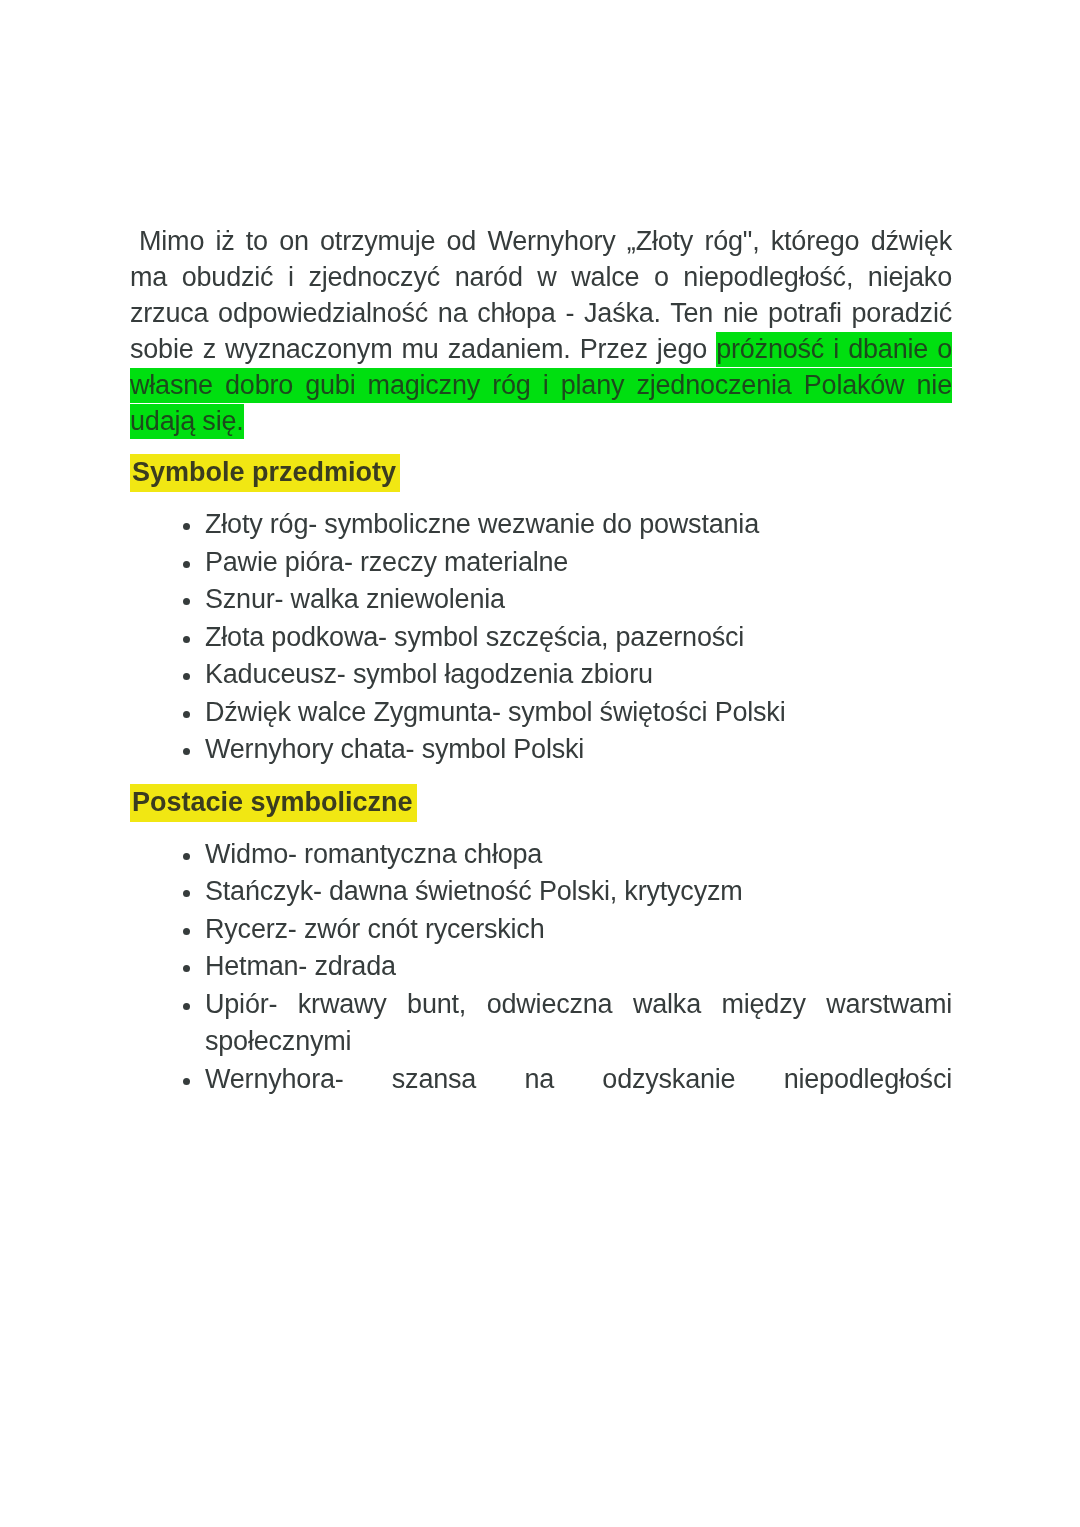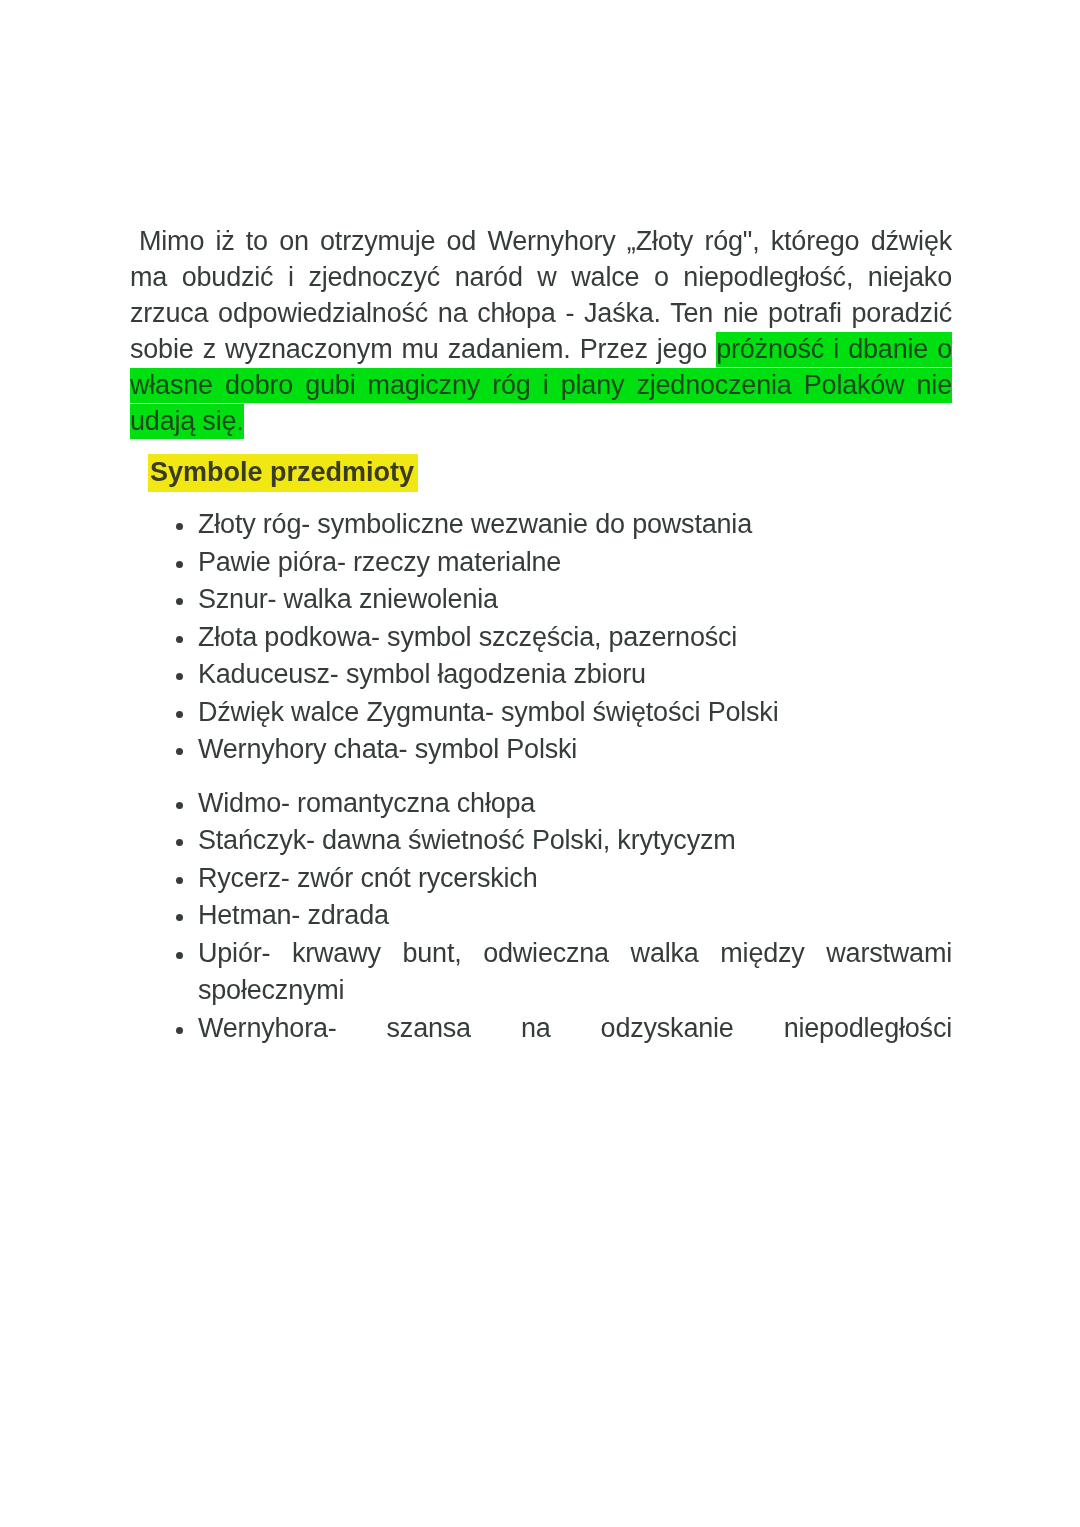--- a/index.html
+++ b/index.html
@@ -36,34 +36,34 @@
   }
   .section-heading {
     margin-top: 15px;
     font-size: 27px;
     line-height: 36px;
   }
   .hl-yellow {
     background: #f1e713;
     color: #3a3c20;
     padding: 3px 4px 5px 2px;
-    margin-left: 18px;
   }
   ul.bullet-list {
     margin-top: 16px;
     margin-bottom: 12px;
     padding-left: 66px;
     list-style: disc outside;
   }
   ul.bullet-list li {
     font-size: 27px;
     line-height: 37.5px;
     text-align: justify;
     letter-spacing: -0.2px;
     padding-left: 2px;
+    margin-left: 7px;
   }
   ul.bullet-list li::marker {
     font-size: 22px;
     color: #363c3c;
   }
   ul.bullet-list li.force-justify {
     text-align-last: justify;
   }
 </style>
 </head>
@@ -78,20 +78,21 @@
   <ul class="bullet-list">
     <li>Złoty róg- symboliczne wezwanie do powstania</li>
     <li>Pawie pióra- rzeczy materialne</li>
     <li>Sznur- walka zniewolenia</li>
     <li>Złota podkowa- symbol szczęścia, pazerności</li>
     <li>Kaduceusz- symbol łagodzenia zbioru</li>
     <li>Dźwięk walce Zygmunta- symbol świętości Polski</li>
     <li>Wernyhory chata- symbol Polski</li>
   </ul>
 
+  <h2 class="section-heading"><span class="hl-yellow">Postacie symboliczne</span></h2>
 
   <ul class="bullet-list">
     <li>Widmo- romantyczna chłopa</li>
     <li>Stańczyk- dawna świetność Polski, krytycyzm</li>
     <li>Rycerz- zwór cnót rycerskich</li>
     <li>Hetman- zdrada</li>
     <li>Upiór- krwawy bunt, odwieczna walka między warstwami społecznymi</li>
     <li class="force-justify">Wernyhora- szansa na odzyskanie niepodległości</li>
   </ul>
 

